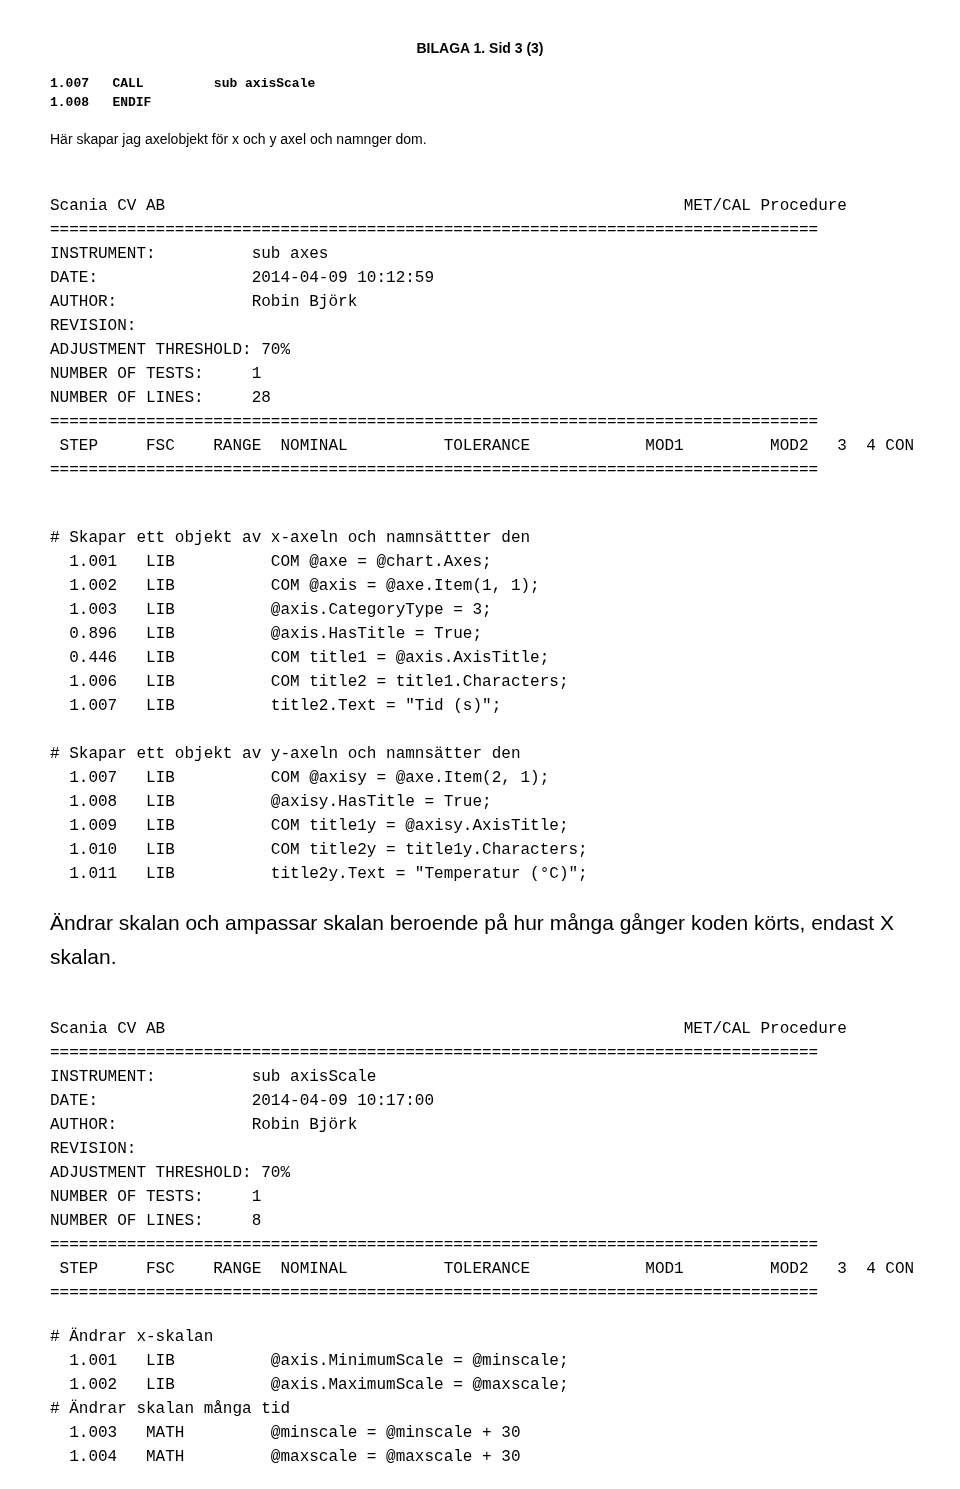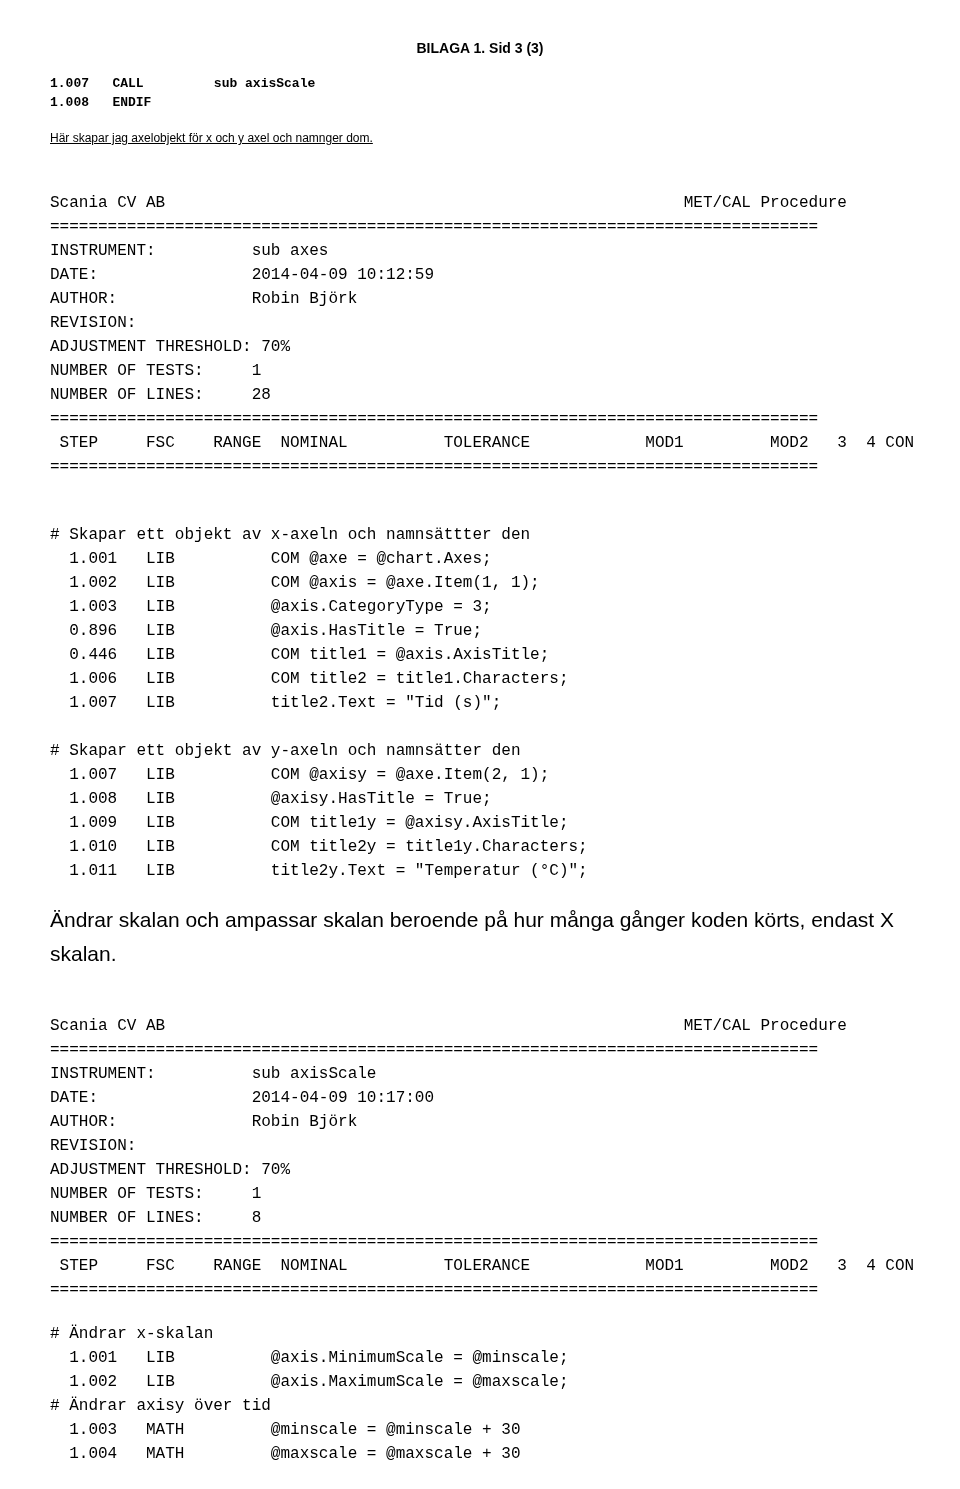--- a/index.html
+++ b/index.html
@@ -14,24 +14,23 @@
     }
     .page-header {
       text-align: center;
       font-family: Arial, sans-serif;
       font-size: 14px;
       font-weight: bold;
       margin-bottom: 20px;
     }
     .section-intro {
       font-family: Arial, sans-serif;
-      font-size: 12px;
+      font-size: 14px;
       margin-bottom: 20px;
       line-height: 1.5;
-      text-decoration: underline;
     }
     .code-block {
       font-family: 'Courier New', Courier, monospace;
       font-size: 16px;
       line-height: 1.5;
       margin-bottom: 20px;
       white-space: pre;
     }
     .description-text {
       font-family: Arial, sans-serif;
@@ -115,19 +114,19 @@
 <span>NUMBER OF TESTS:     1</span>
 <span>NUMBER OF LINES:     8</span>
 <span>================================================================================</span>
 <span> STEP     FSC    RANGE  NOMINAL          TOLERANCE            MOD1         MOD2   3  4 CON</span>
 <span>================================================================================</span>
 </div>
 
 <div class="code-block" id="block2-lines"><span># Ändrar x-skalan
 </span><span>  1.001   LIB          @axis.MinimumScale = @minscale;
 </span><span>  1.002   LIB          @axis.MaximumScale = @maxscale;
-</span><span># Ändrar axisy över tid
+</span><span># Ändrar skalan många tid
 </span><span>  1.003   MATH         @minscale = @minscale + 30
 </span><span>  1.004   MATH         @maxscale = @maxscale + 30
 </span></div>
 
 
 
 
 </body></html>

